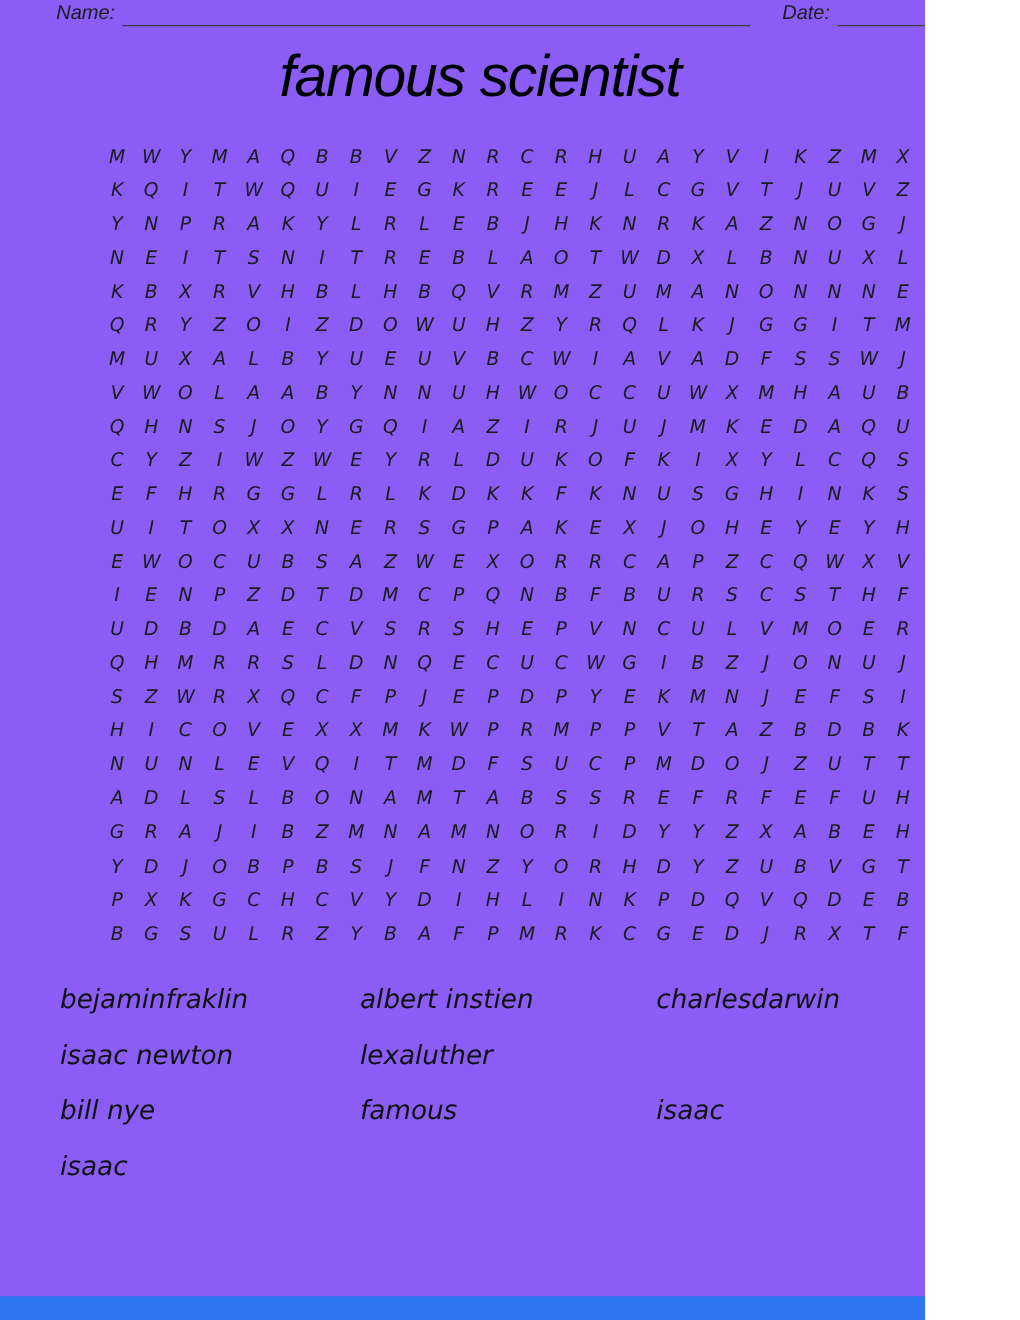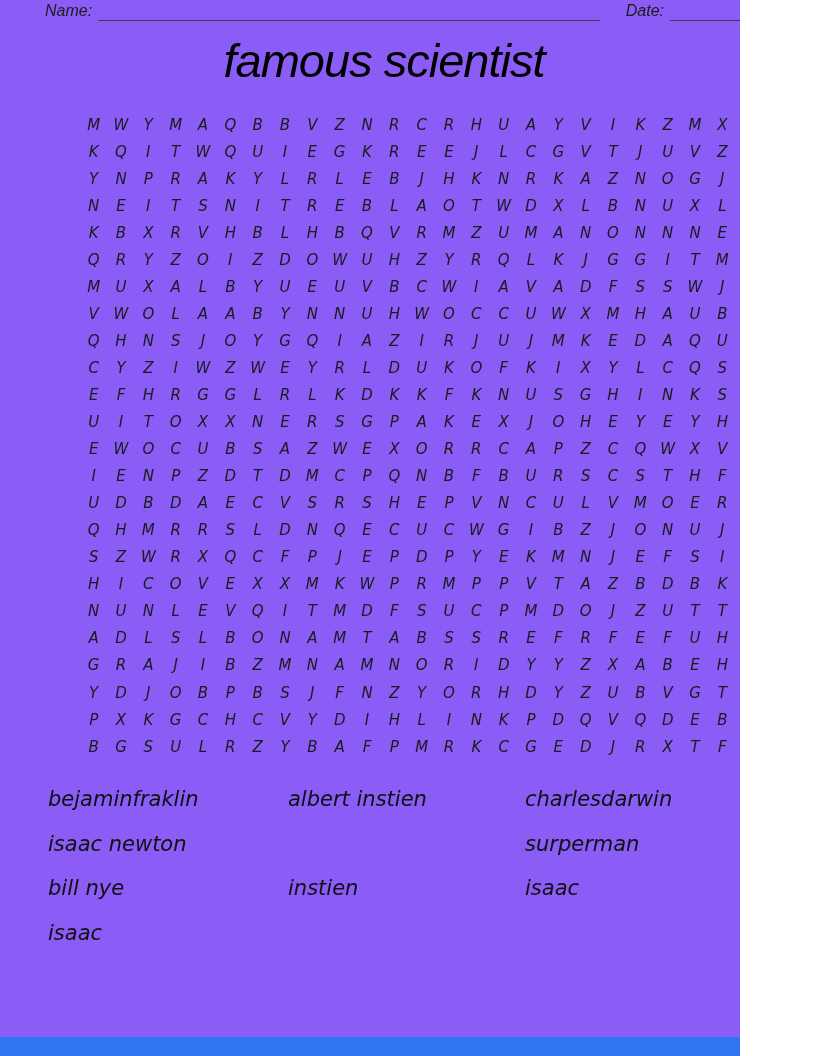--- a/index.html
+++ b/index.html
@@ -675,21 +675,21 @@
       <div class="cell">T</div>
       <div class="cell">F</div>
     </div>
 
   <div class="words" id="words">
       <div class="word" style="grid-area: 1 / 1;">bejaminfraklin</div>
       <div class="word" style="grid-area: 2 / 1;">isaac newton</div>
       <div class="word" style="grid-area: 3 / 1;">bill nye</div>
       <div class="word" style="grid-area: 4 / 1;">isaac</div>
       <div class="word" style="grid-area: 1 / 2;">albert instien</div>
-      <div class="word" style="grid-area: 3 / 2;">instien</div>
+      <div class="word" style="grid-area: 2 / 2;">lexaluther</div>
+      <div class="word" style="grid-area: 3 / 2;">famous</div>
       <div class="word" style="grid-area: 1 / 3; text-align: right;">charlesdarwin</div>
-      <div class="word" style="grid-area: 2 / 3;">surperman</div>
       <div class="word" style="grid-area: 3 / 3;">isaac</div>
     </div>
 
   <div class="footer-bar" style="background: rgb(46, 117, 242);"></div>
 
 </div>
 
 </body></html>

